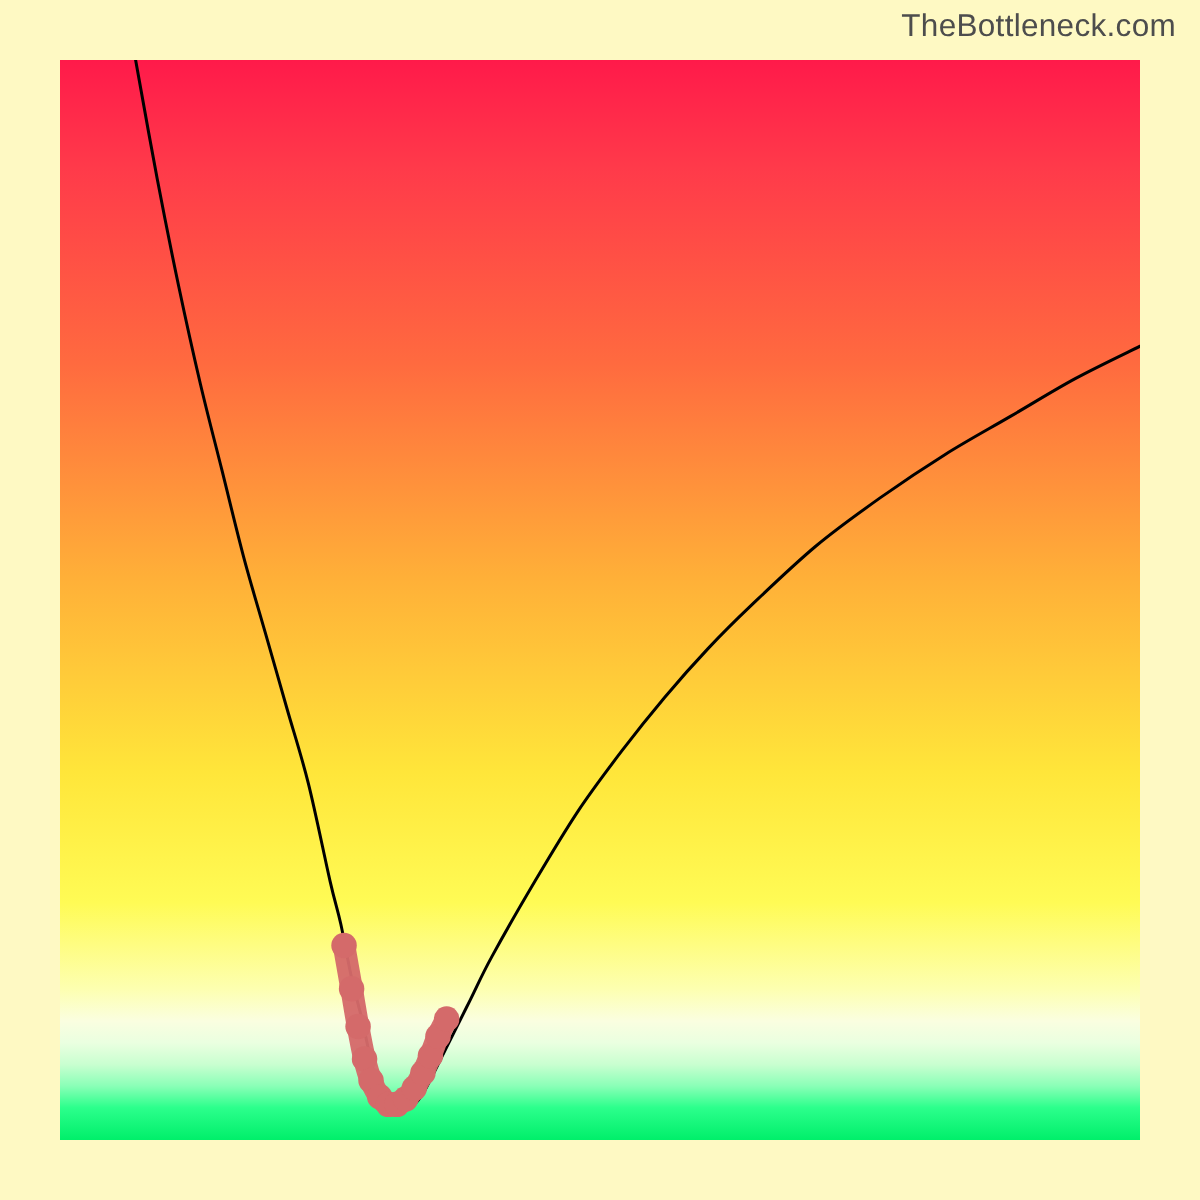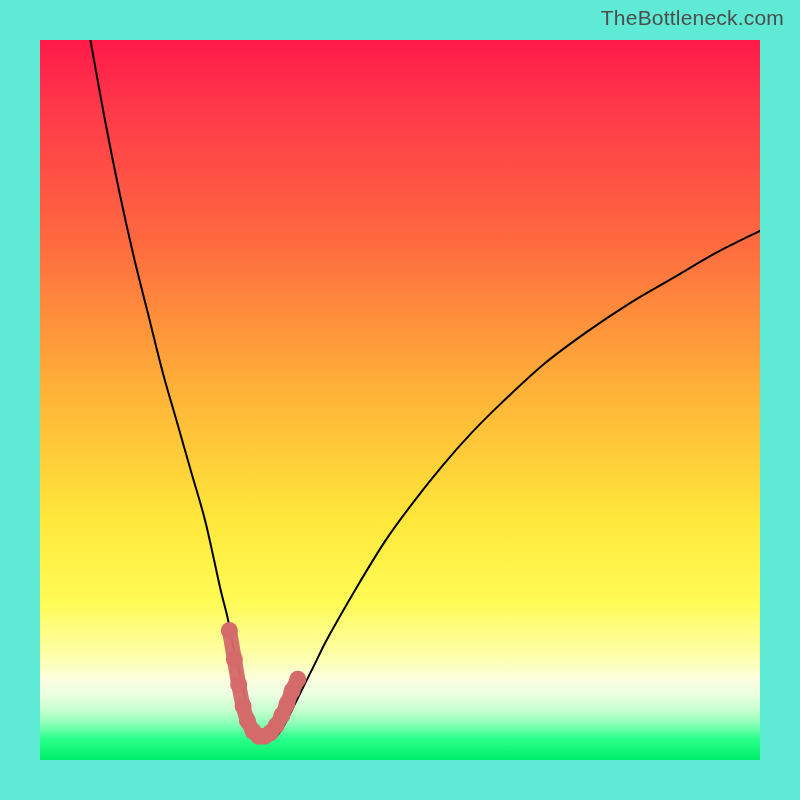--- a/index.html
+++ b/index.html
@@ -10,21 +10,21 @@
     background: #000;
     overflow: hidden;
     font-family: Arial, Helvetica, sans-serif;
   }
   .frame {
     position: absolute;
     left: 0;
     top: 0;
     width: 800px;
     height: 800px;
-    background: #5eead4;
+    background: #fef9c3;
   }
   .plot {
     position: absolute;
     left: 40px;
     top: 40px;
     width: 720px;
     height: 720px;
     background: linear-gradient(
       to bottom,
       #ff1a4a 0%,

